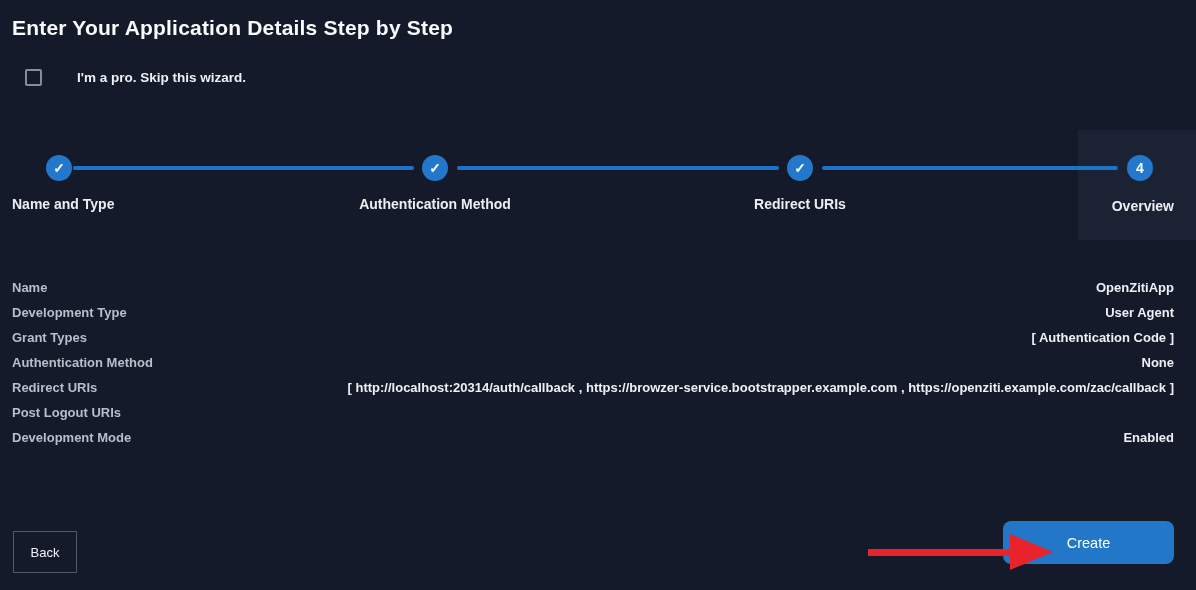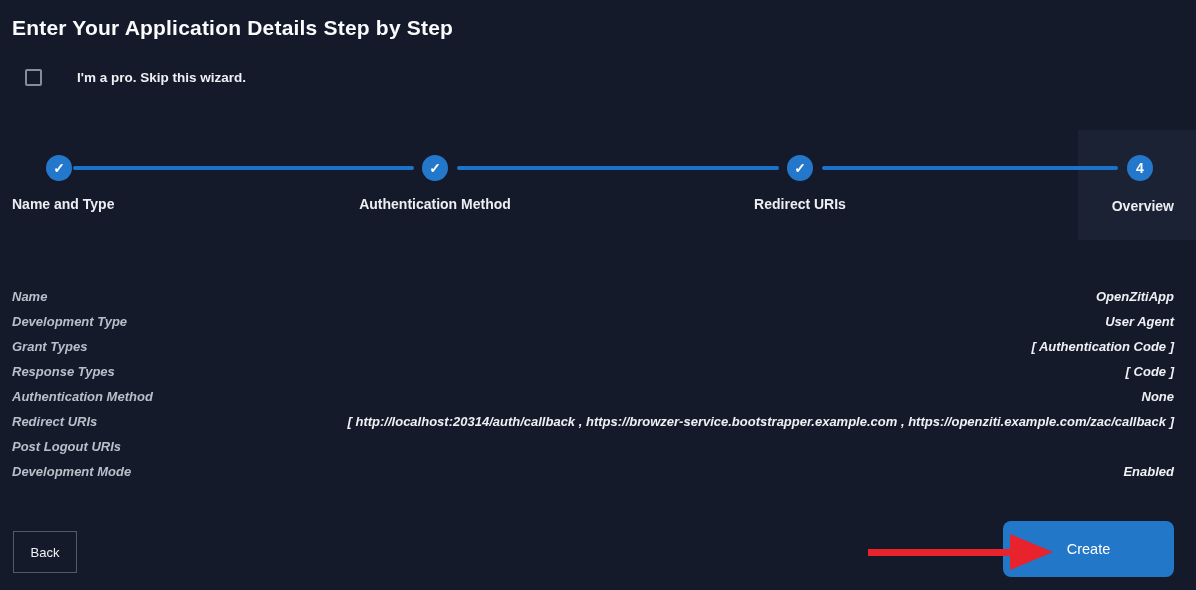--- a/index.html
+++ b/index.html
@@ -88,23 +88,22 @@
   .overview-heading {
     position: absolute;
     left: 12px; top: 255px;
     font-size: 15px;
     font-weight: bold;
     letter-spacing: 0.6px;
     color: #f3f5f8;
   }
   .config-rows {
     position: absolute;
-    left: 12px; top: 289px;
+    left: 12px; top: 280px;
     width: 1162px;
-    font-style: italic;
   }
   .config-row {
     display: flex;
     justify-content: space-between;
     align-items: baseline;
     height: 25px;
   }
   .config-label {
     font-size: 13px;
     font-weight: bold;
@@ -127,21 +126,21 @@
     border: 1px solid rgba(255,255,255,0.28);
     border-radius: 0;
     color: #f0f2f5;
     font-family: "Liberation Sans", sans-serif;
     font-size: 13px;
     cursor: pointer;
   }
   .create-button {
     position: absolute;
     left: 1003px; top: 521px;
-    width: 171px; height: 56px;
+    width: 171px; height: 43px;
     background: #2277c8;
     border: none;
     border-radius: 8px;
     color: #ffffff;
     font-family: "Liberation Sans", sans-serif;
     font-size: 14.5px;
     cursor: pointer;
   }
   .annotation-arrow {
     position: absolute;
@@ -194,24 +193,20 @@
     </div>
     <div class="config-row">
       <span class="config-label">Development Type</span>
       <span class="config-value">User Agent</span>
     </div>
     <div class="config-row">
       <span class="config-label">Grant Types</span>
       <span class="config-value">[ Authentication Code ]</span>
     </div>
     <div class="config-row">
-      <span class="config-label">Response Types</span>
-      <span class="config-value">[ Code ]</span>
-    </div>
-    <div class="config-row">
       <span class="config-label">Authentication Method</span>
       <span class="config-value">None</span>
     </div>
     <div class="config-row">
       <span class="config-label">Redirect URIs</span>
       <span class="config-value">[ http://localhost:20314/auth/callback , https://browzer-service.bootstrapper.example.com , https://openziti.example.com/zac/callback ]</span>
     </div>
     <div class="config-row">
       <span class="config-label">Post Logout URIs</span>
       <span class="config-value"></span>

